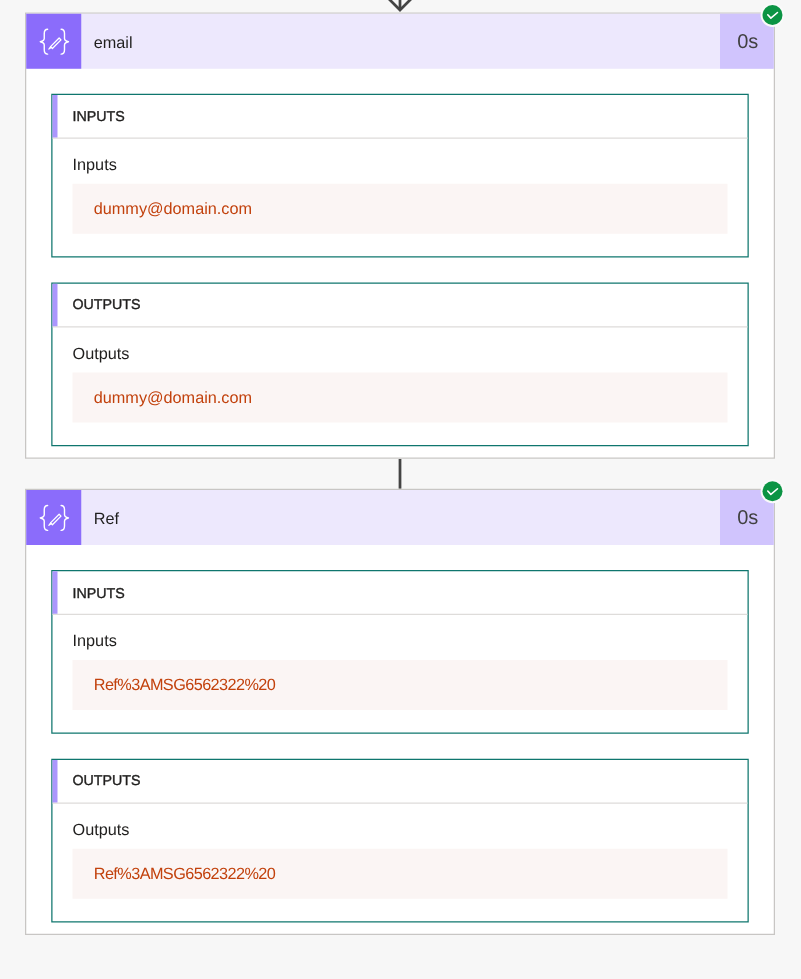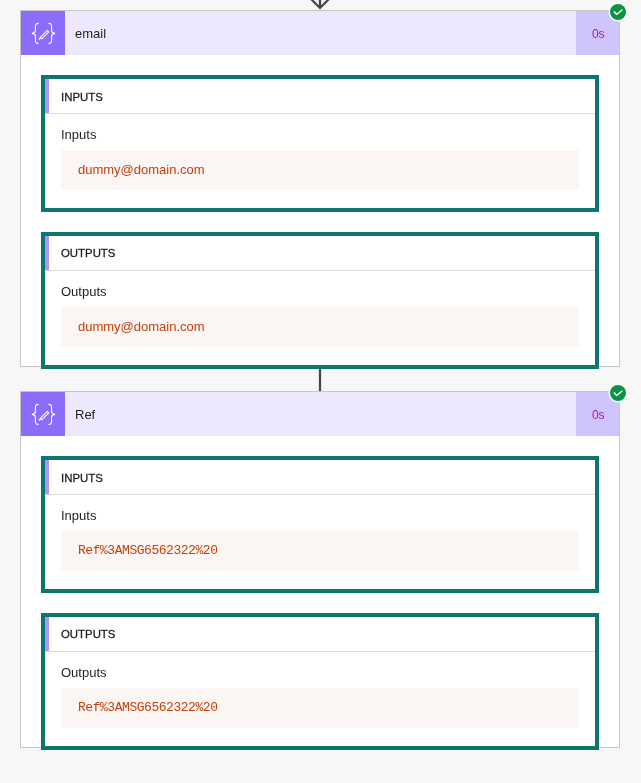--- a/index.html
+++ b/index.html
@@ -10,36 +10,36 @@
   .canvas{position:relative;width:641px;height:783px;}
 
   .connector{position:absolute;left:0;top:0;width:641px;height:783px;pointer-events:none;}
 
   .card{position:absolute;background:#ffffff;border:1px solid #c8c6c4;box-sizing:border-box;}
 
   .card-header{position:relative;display:flex;height:44px;background:#ede8fd;align-items:stretch;}
   .op-icon{width:44px;background:#8b6cfb;display:flex;align-items:center;justify-content:center;flex:0 0 44px;}
   .compose-glyph{width:27px;height:27px;display:block;}
   .op-title{flex:1;display:flex;align-items:center;padding-left:10px;font-size:13px;color:#201f1e;}
-  .op-duration{flex:0 0 42.5px;background:#d0c4fd;display:flex;align-items:center;justify-content:center;font-size:12px;color:#a21caf;padding-top:1px;padding-left:2px;box-sizing:border-box;margin-left:44px;}
+  .op-duration{flex:0 0 42.5px;background:#d0c4fd;display:flex;align-items:center;justify-content:center;font-size:16px;color:#404040;padding-top:1px;padding-left:2px;box-sizing:border-box;margin-left:44px;}
   .status-badge{position:absolute;right:-7.2px;top:-7.0px;width:16px;height:16px;border-radius:50%;
                 background:#0b9444;display:flex;align-items:center;justify-content:center;
                 box-shadow:0 0 0 1.5px #fafafa;}
 
   .card-body{padding:20px 20px 0 20px;}
-  .section{border:4px solid #0f766e;box-sizing:border-box;background:#fff;margin-bottom:20px;}
+  .section{border:1px solid #0f766e;box-sizing:border-box;background:#fff;margin-bottom:20px;}
   .section-header{position:relative;display:flex;align-items:center;height:35px;
                   border-bottom:1px solid #dedcda;padding-left:16px;box-sizing:border-box;}
   .accent{position:absolute;left:0;top:0;bottom:0;width:4px;background:#ab96fd;}
   .section-title{font-size:11.4px;font-weight:400;-webkit-text-stroke:0.3px #201f1e;letter-spacing:0;color:#201f1e;position:relative;top:0.5px;}
   .field{padding:12.6px 16px 17.7px 16px;}
   .field-label{font-size:13px;color:#201f1e;line-height:16px;}
   .field-value{margin-top:7.9px;background:#fbf5f4;font-size:13px;color:#c2410c;
                height:39.8px;line-height:39.8px;padding-left:17px;box-sizing:border-box;}
-  .field-value.token{letter-spacing:-0.46px;font-family:Liberation Mono, monospace;}
+  .field-value.token{letter-spacing:-0.46px;}
 </style>
 </head>
 <body>
 
 <div class="canvas">
 
   <svg class="connector" viewBox="0 0 641 783">
     <g stroke="#444444" stroke-width="2.2" fill="none" stroke-linecap="butt">
       <path d="M320 -30 L320 8"></path>
       <path d="M310.2 -1.8 L320 8 L329.8 -1.8"></path>

